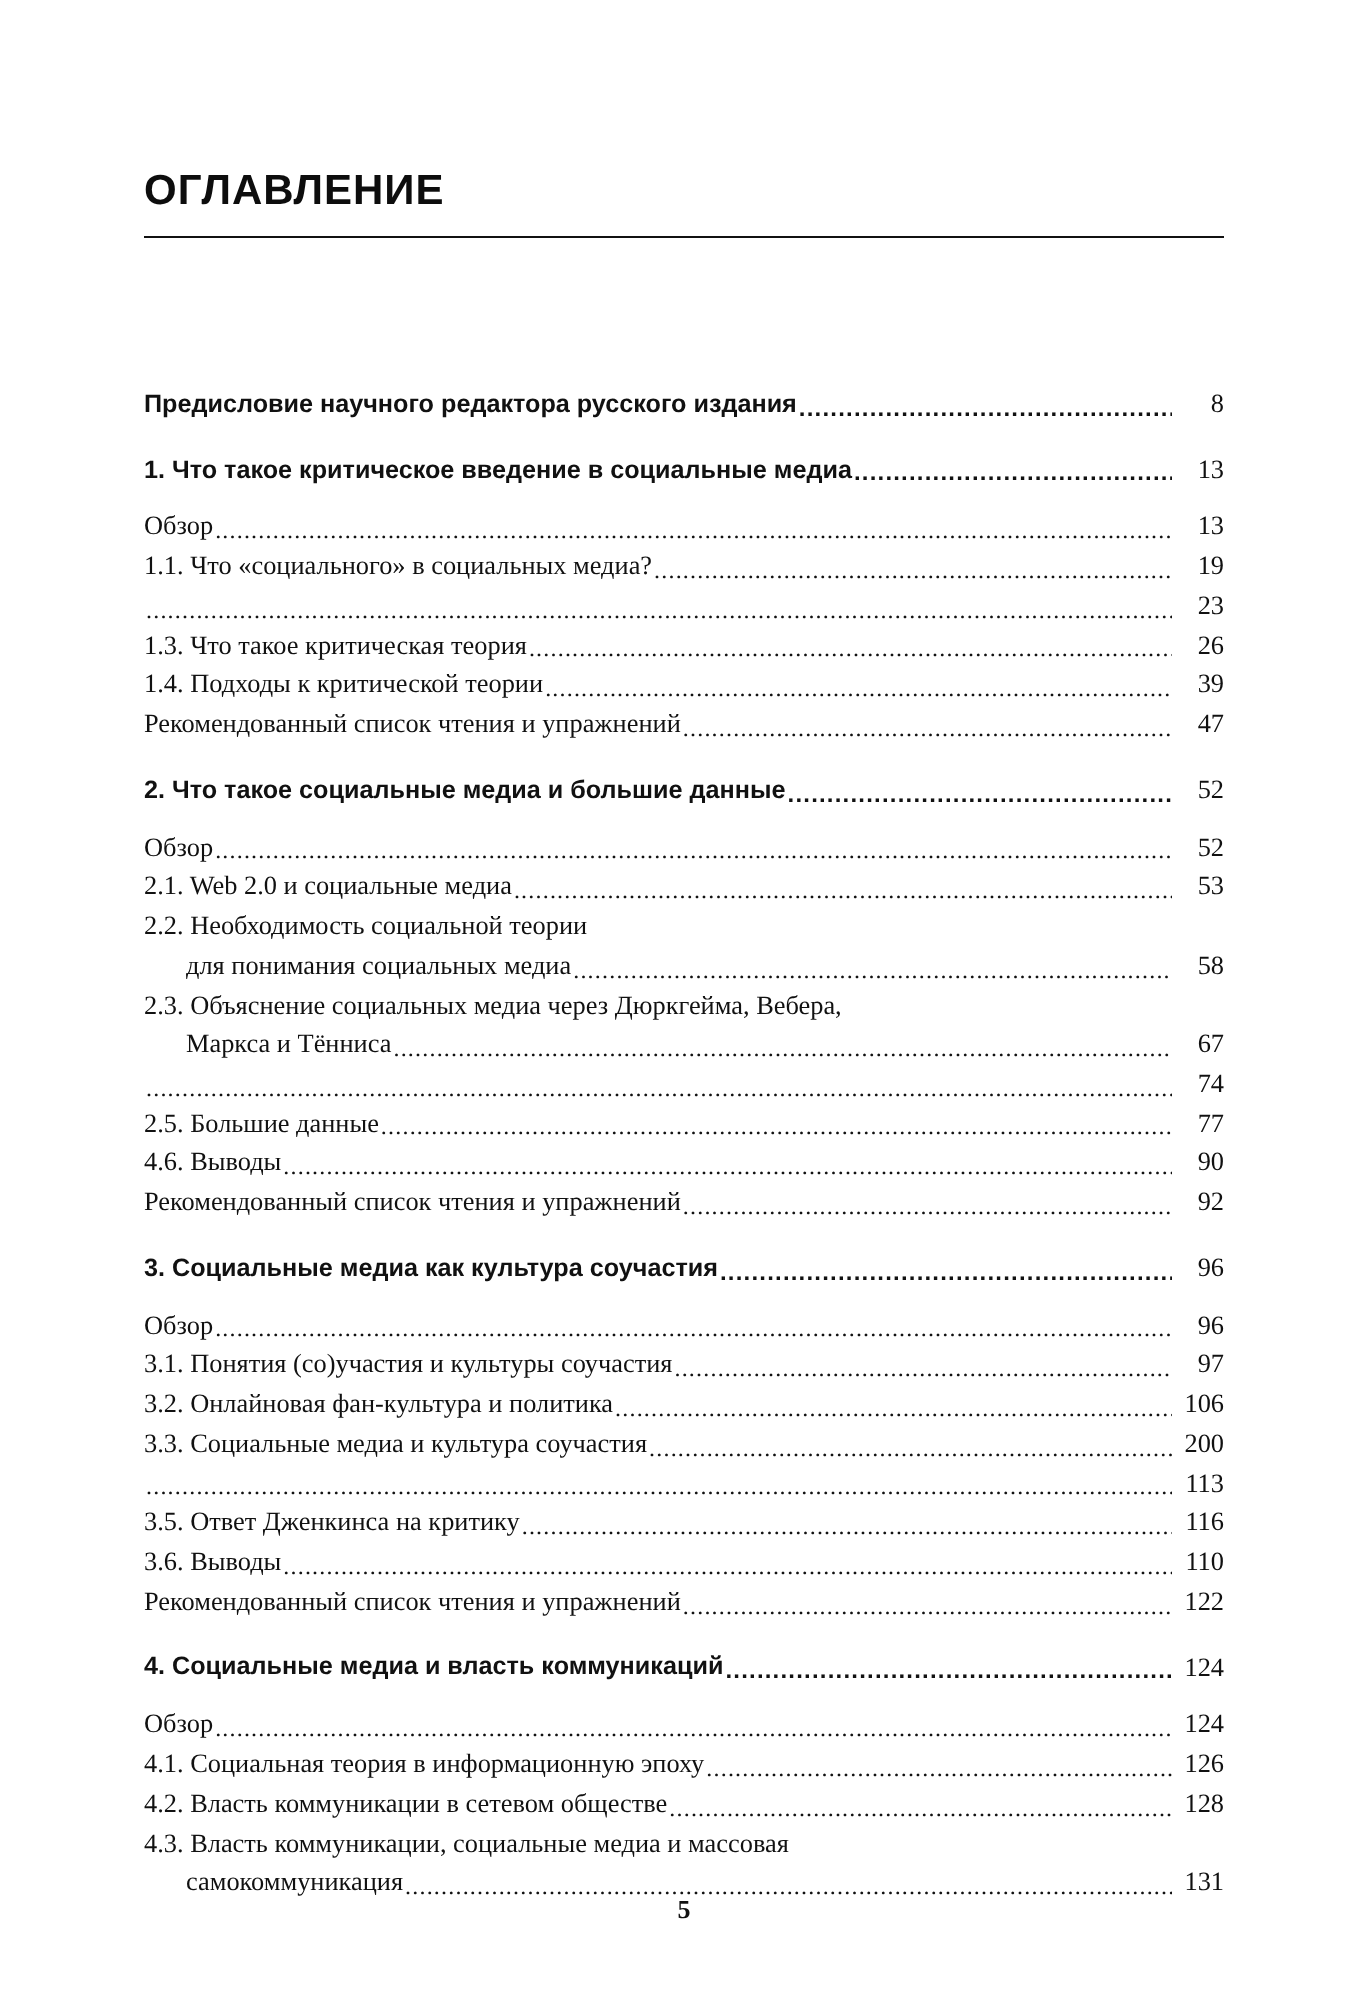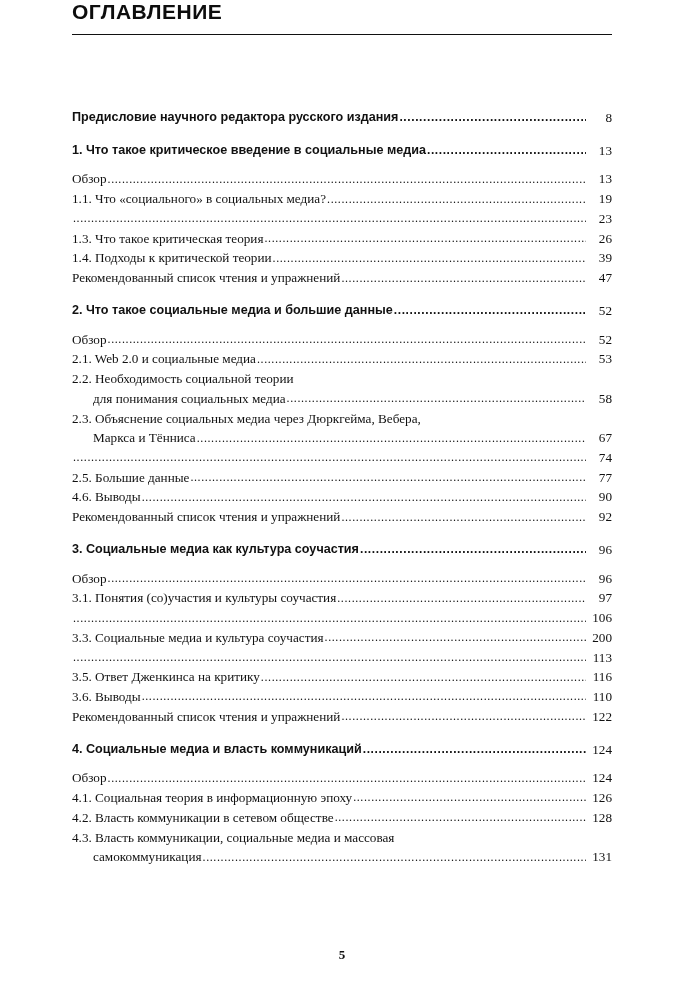--- a/index.html
+++ b/index.html
@@ -21,32 +21,33 @@
     height: 1001px;
     box-sizing: border-box;
     padding: 0 72px;
   }
   .toc-title {
     font-family: "Liberation Sans", sans-serif;
     font-weight: bold;
     font-size: 21px;
     letter-spacing: 0.5px;
     color: #0d0d0d;
+    padding-top: 84px;
     padding-bottom: 10px;
   }
   .title-rule {
     border-bottom: 1.5px solid #111;
     margin-bottom: 0;
   }
   .toc-body {
     margin-top: 74px;
   }
   .entry {
     display: flex;
-    align-items: center;
+    align-items: flex-end;
     font-size: 13.2px;
     line-height: 1.42;
     color: #111;
     margin-bottom: 1px;
   }
   .entry .txt {
     white-space: pre;
   }
   .entry .dots {
     flex: 1 1 auto;
@@ -202,20 +203,21 @@
         <span class="txt">Обзор</span>
         <span class="dots">........................................................................................................................................................................................................</span>
         <span class="pg">96</span>
       </div>
       <div class="entry">
         <span class="txt">3.1. Понятия (со)участия и культуры соучастия</span>
         <span class="dots">........................................................................................................................................................................................................</span>
         <span class="pg">97</span>
       </div>
       <div class="entry">
+        <span class="txt">3.2. Онлайновая фан-культура и политика</span>
         <span class="dots">........................................................................................................................................................................................................</span>
         <span class="pg">106</span>
       </div>
       <div class="entry">
         <span class="txt">3.3. Социальные медиа и культура соучастия</span>
         <span class="dots">........................................................................................................................................................................................................</span>
         <span class="pg">200</span>
       </div>
       <div class="entry">
         <span class="dots">........................................................................................................................................................................................................</span>

